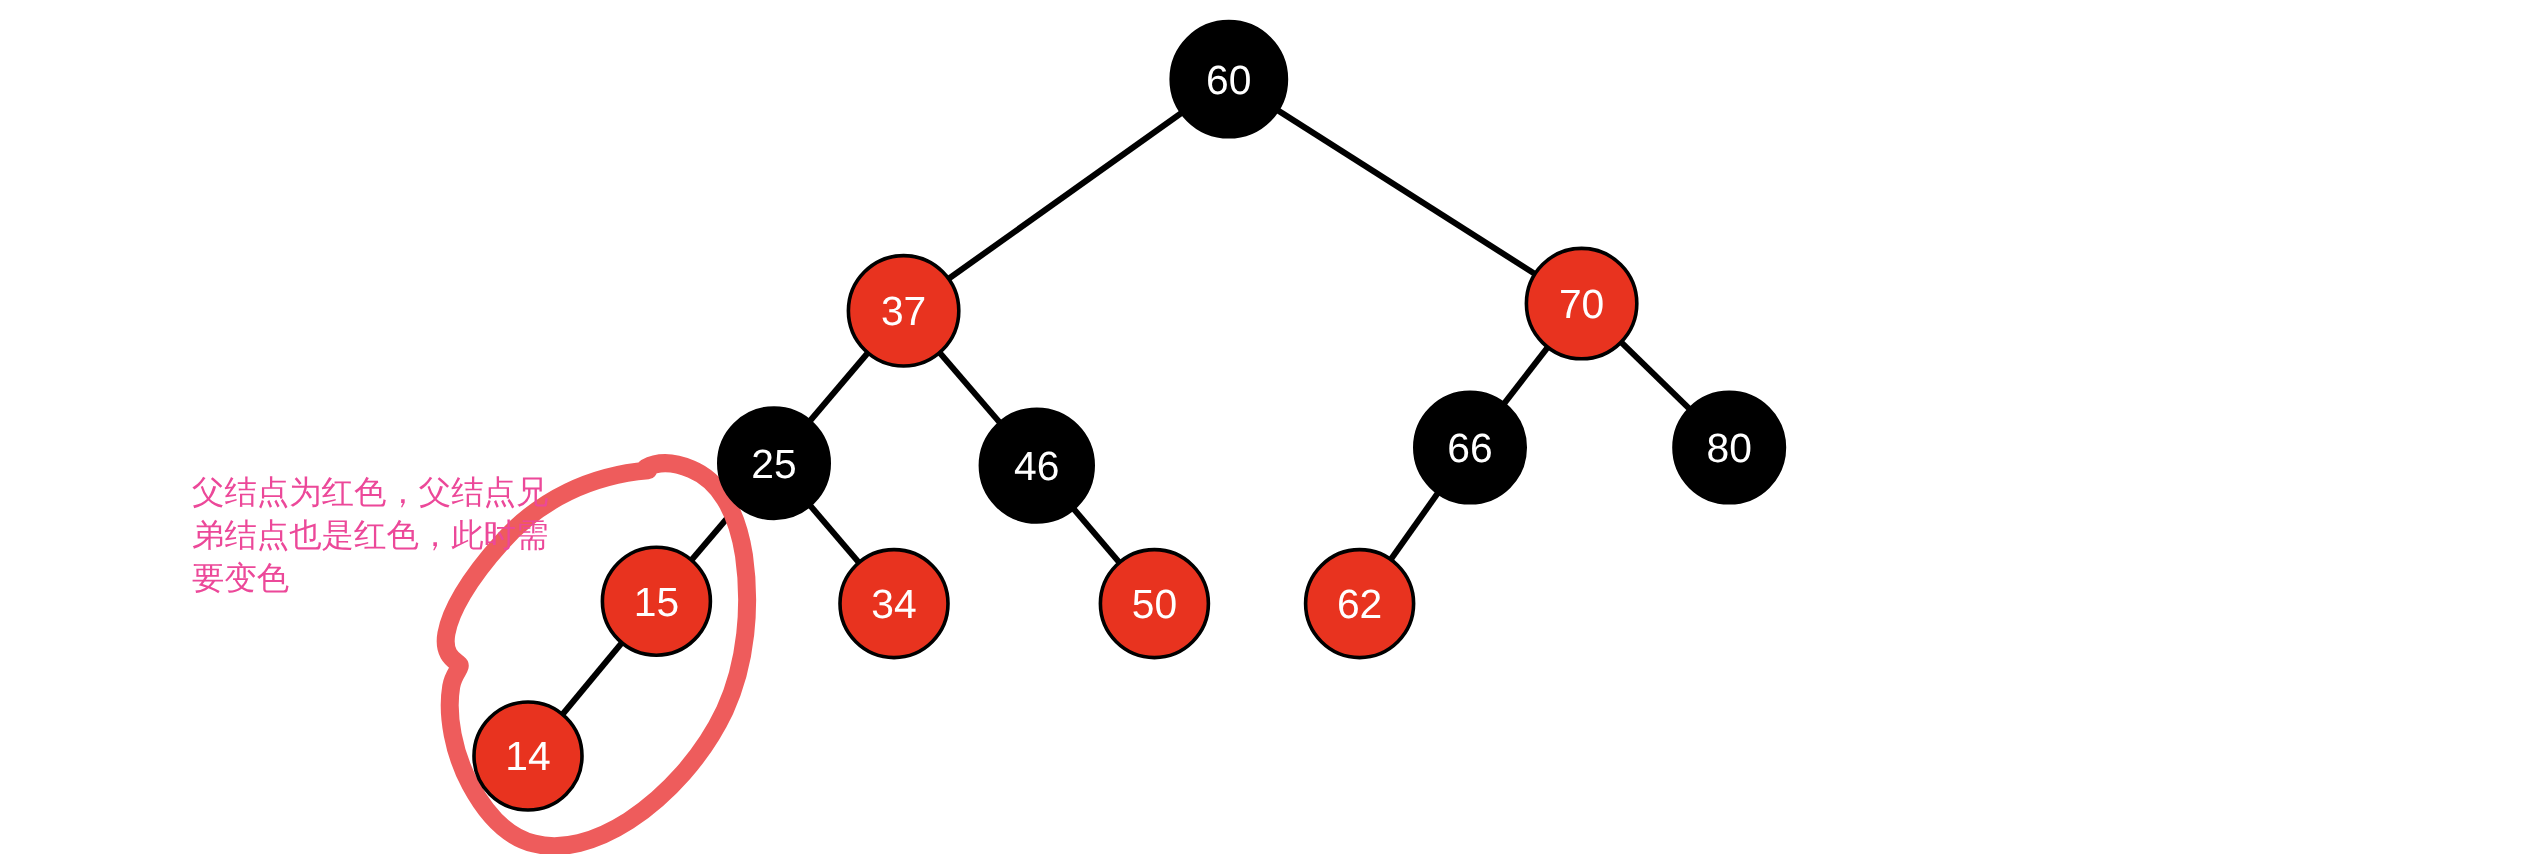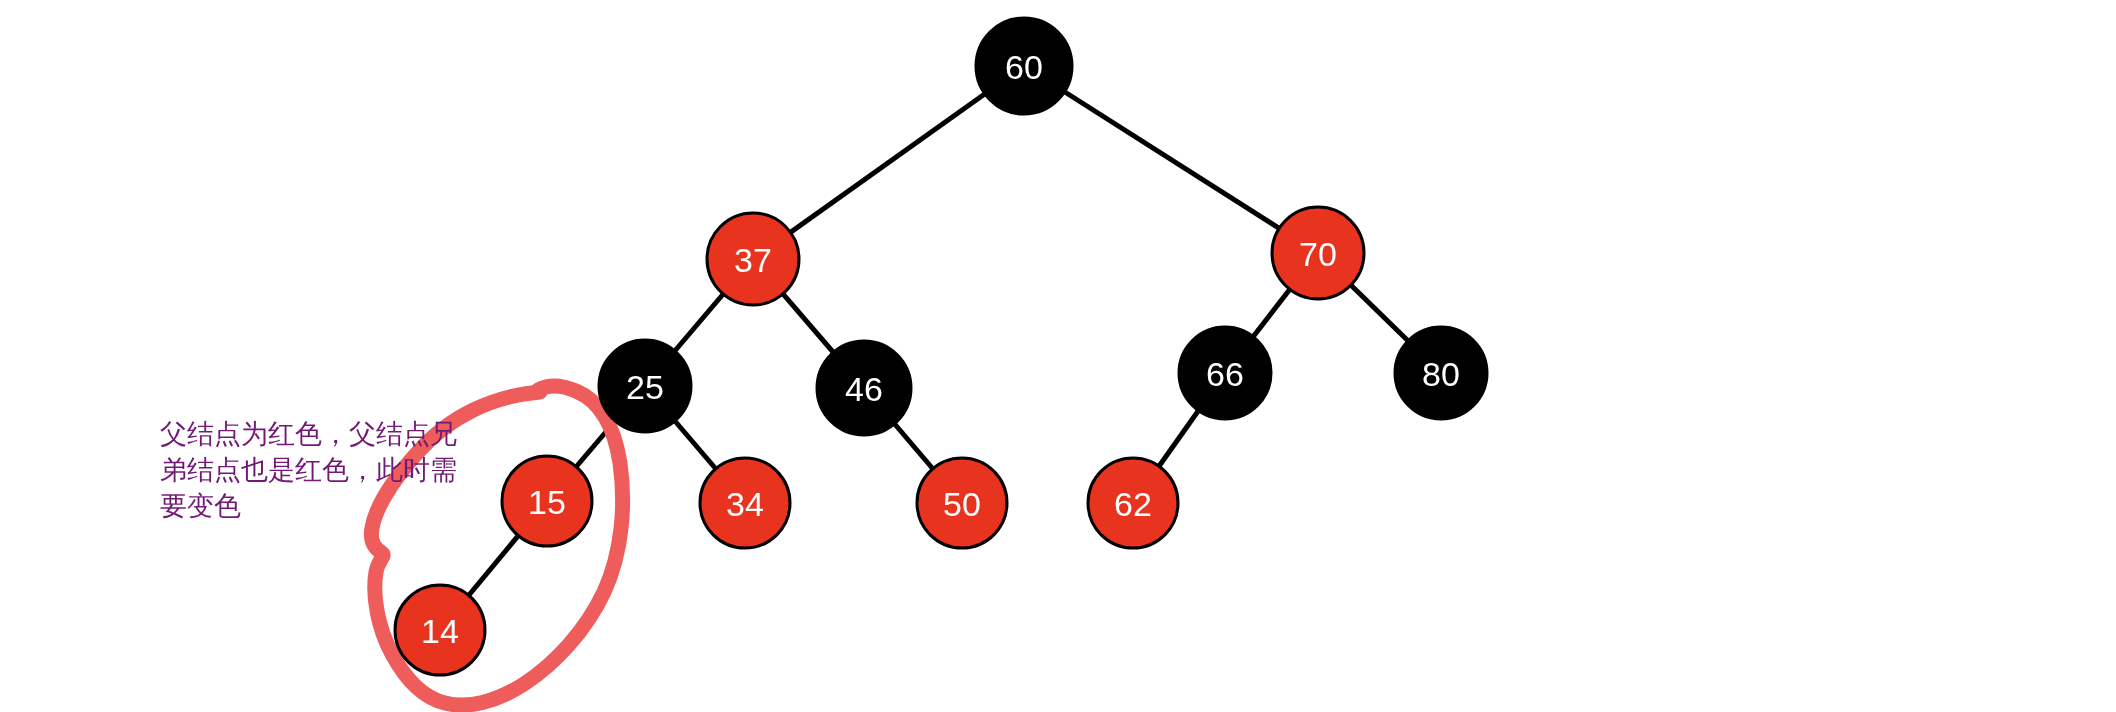--- a/index.html
+++ b/index.html
@@ -51,27 +51,26 @@
     stroke: #EE5C5C;
     stroke-width: 15;
     stroke-linecap: round;
     stroke-linejoin: round;
   }
   #annotation-text {
     position: absolute;
     left: 160px;
     top: 392px;
     width: 300px;
-    color: #701a75;
+    color: #ec4899;
     font-family: Liberation Serif, serif;
     font-size: 27px;
     line-height: 1.34;
     letter-spacing: 0px;
     white-space: pre-wrap;
-    margin-top: 24px;
   }
 </style>
 </head>
 <body>
 
 <div id="canvas">
 
   <svg id="tree-svg" viewBox="0 0 2116 712">
     <g id="edges-group">
         <line x1="1024" y1="66" x2="753" y2="259" class="edge-line"></line>

